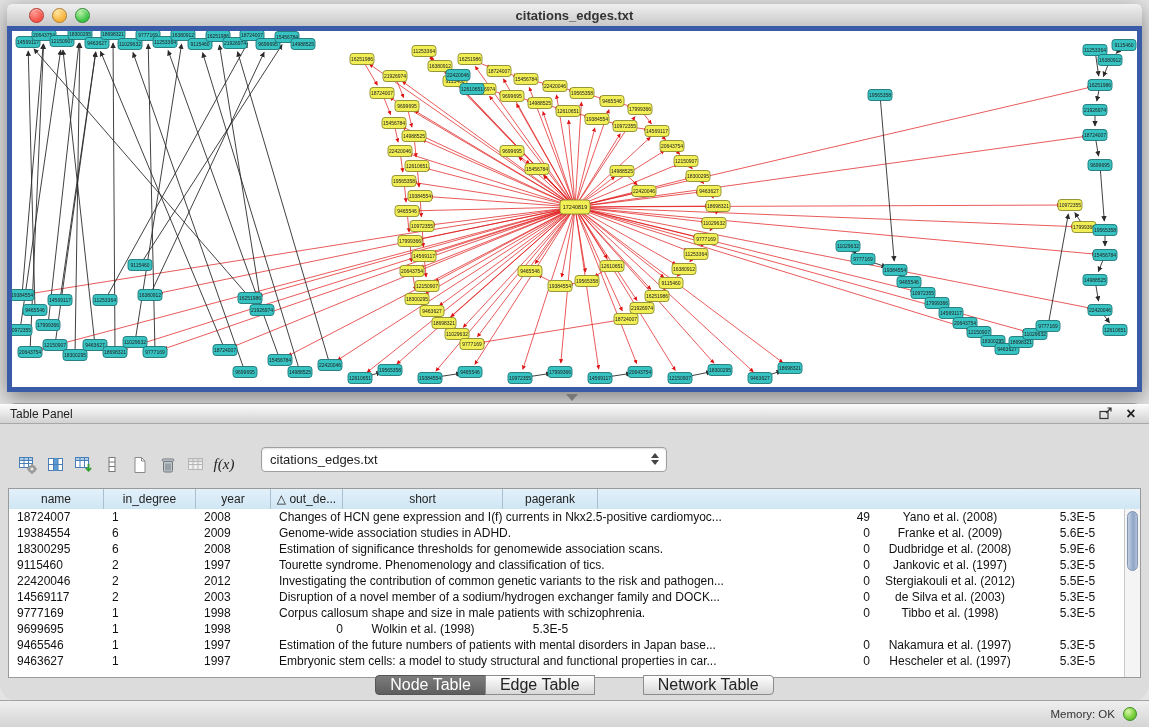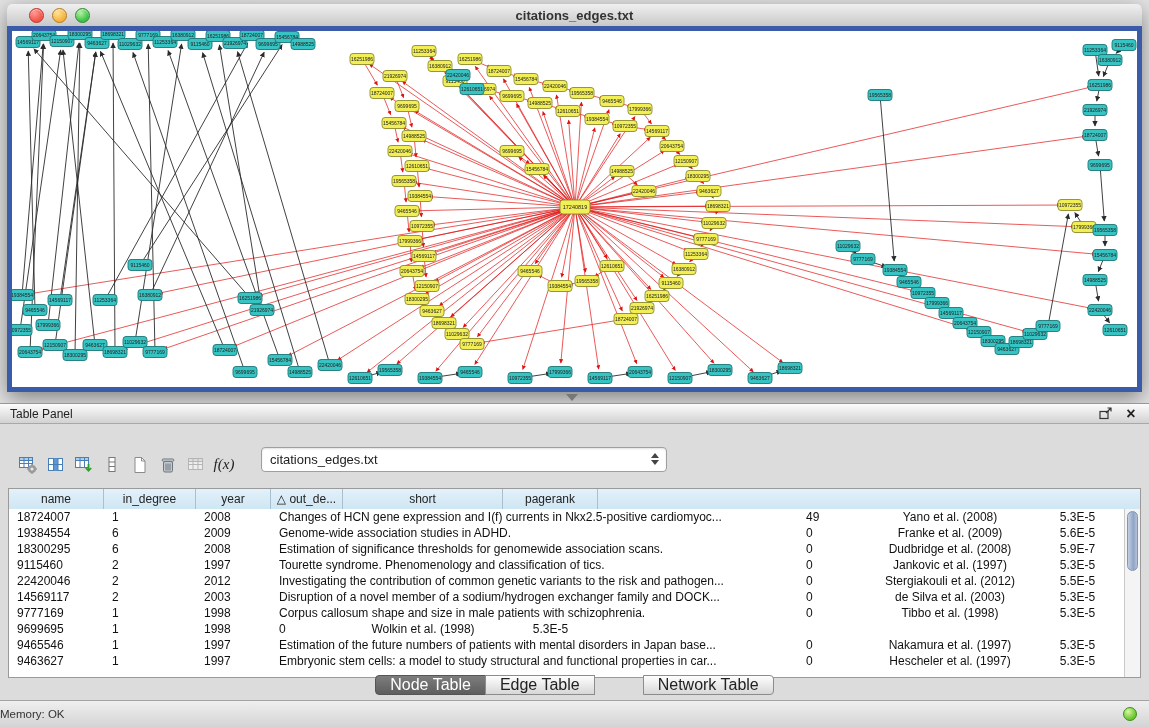--- a/index.html
+++ b/index.html
@@ -19,21 +19,21 @@
   .light.yellow{background:radial-gradient(circle at 35% 30%,#ffe39a,#f6b23a 65%);border:1px solid #b07b1e;}
   .light.green{background:radial-gradient(circle at 35% 30%,#b8f0a4,#3cc446 65%);border:1px solid #2a8a2d;}
   .win-title{font-size:13px;font-weight:bold;color:#333;}
   .canvas-frame{position:absolute;left:0;top:22px;width:1135px;height:366px;
     box-sizing:border-box;border:5px solid #3a5ca8;background:#fff;}
   .canvas-frame svg{display:block;width:1125px;height:356px;}
   .divider-grip{position:absolute;left:566px;top:394px;width:0;height:0;
     border-left:6px solid transparent;border-right:6px solid transparent;border-top:7px solid #777;}
   
   .table-panel{position:absolute;left:0;top:403px;width:1149px;height:297px;
-    background:#dcdcdc;border-top:1px solid #979797;}
+    background:#dcdcdc;border-top:1px solid #979797;border-radius:17px;}
   .panel-header{height:19px;background:linear-gradient(#fcfcfc,#d2d2d2);
     border-bottom:1px solid #a8a8a8;display:flex;align-items:center;padding:0 10px;font-size:12px;color:#222;}
   .panel-title{font-weight:normal;}
   .panel-header-icons{margin-left:auto;display:flex;align-items:center;gap:10px;}
   .ph-btn{width:16px;height:16px;display:flex;align-items:center;justify-content:center;cursor:default;}
   .close-x{font-size:16px;font-weight:bold;color:#222;line-height:14px;}
   .toolbar{position:absolute;top:38px;left:14px;right:14px;height:34px;display:flex;align-items:center;gap:9px;}
   .icon-btn{width:28px;height:26px;display:flex;align-items:center;justify-content:center;border-radius:3px;}
   .fx{font-family:"Liberation Serif",serif;font-style:italic;font-size:15px;color:#222;}
   .dropdown{margin-left:14px;width:392px;height:23px;background:#fff;border:1px solid #9f9f9f;
@@ -46,37 +46,37 @@
   
   .table-wrap{position:absolute;left:8px;right:8px;top:84px;height:188px;background:#fff;
     border:1px solid #9a9a9a;overflow:hidden;}
   .thead{display:flex;height:20px;background:linear-gradient(#e3f1fa,#cfe6f4);
     border-bottom:1px solid #9db6c6;}
   .th{box-sizing:border-box;font-size:12px;display:flex;align-items:center;justify-content:center;
     border-right:1px solid #a9c0d0;white-space:nowrap;overflow:hidden;color:#222;}
   .tr{display:flex;height:16px;line-height:16px;background:#fff;}
   .td{box-sizing:border-box;font-size:12px;white-space:nowrap;overflow:hidden;padding:0 0 0 8px;color:#111;}
   .c0{width:95px;} .c1{width:92px;} .c2{width:75px;} .c3{flex:1;min-width:0;}
-  .c4{width:72px;} .c5{width:160px;} .c6{width:95px;}
+  .c4{width:72px;text-align:right;} .c5{width:160px;} .c6{width:95px;}
   .td.c5,.td.c6{text-align:center;padding:0;}
   .tbody{position:absolute;top:20px;left:0;right:15px;bottom:0;}
   .thead{padding-right:6px;}
   .vscroll{position:absolute;top:20px;right:0;bottom:0;width:15px;background:#f4f4f4;border-left:1px solid #c9c9c9;}
   .vthumb{margin:2px;height:58px;border-radius:7px;background:linear-gradient(90deg,#c3cfe2,#8fa5c6 60%,#b4c2da);border:1px solid #8495b1;}
   
   .tabs-row{position:absolute;top:271px;left:0;right:0;display:flex;justify-content:center;}
   .tab{height:20px;box-sizing:border-box;padding:0 14px;font-size:16px;display:flex;align-items:center;
     border:1px solid #8c8c8c;background:linear-gradient(#fefefe,#d7d7d7);color:#222;margin-left:-1px;}
   .tab:first-child{border-radius:4px 0 0 4px;margin-left:0;}
   .tab:last-child{border-radius:0 4px 4px 0;margin-left:48px;}
   .tab.active{background:linear-gradient(#7d7d7d,#5e5e5e);color:#fff;border-color:#555;}
   
   .status-bar{position:absolute;left:0;top:700px;width:1149px;height:27px;
     background:linear-gradient(#efefef,#d4d4d4);border-top:1px solid #a3a3a3;
-    display:flex;align-items:center;justify-content:space-between;padding-right:12px;box-sizing:border-box;gap:8px;}
+    display:flex;align-items:center;justify-content:flex-end;padding-right:12px;box-sizing:border-box;gap:8px;}
   .memory-label{font-size:11.5px;color:#333;}
   .memory-dot{width:12px;height:12px;border-radius:50%;border:1px solid #3d8f1d;
     background:radial-gradient(circle at 35% 30%,#d9f8a4,#74cc38 60%,#4fae22);}
 </style>
 </head>
 <body>
 
 <div class="graph-window">
   <div class="titlebar">
     <div class="traffic">
@@ -992,21 +992,21 @@
           <div class="td c5">Franke et al. (2009)</div>
           <div class="td c6">5.6E-5</div>
         </div>
         <div class="tr">
           <div class="td c0">18300295</div>
           <div class="td c1">6</div>
           <div class="td c2">2008</div>
           <div class="td c3">Estimation of significance thresholds for genomewide association scans.</div>
           <div class="td c4">0</div>
           <div class="td c5">Dudbridge et al. (2008)</div>
-          <div class="td c6">5.9E-7</div>
+          <div class="td c6">5.9E-6</div>
         </div>
         <div class="tr">
           <div class="td c0">9115460</div>
           <div class="td c1">2</div>
           <div class="td c2">1997</div>
           <div class="td c3">Tourette syndrome. Phenomenology and classification of tics.</div>
           <div class="td c4">0</div>
           <div class="td c5">Jankovic et al. (1997)</div>
           <div class="td c6">5.3E-5</div>
         </div>

